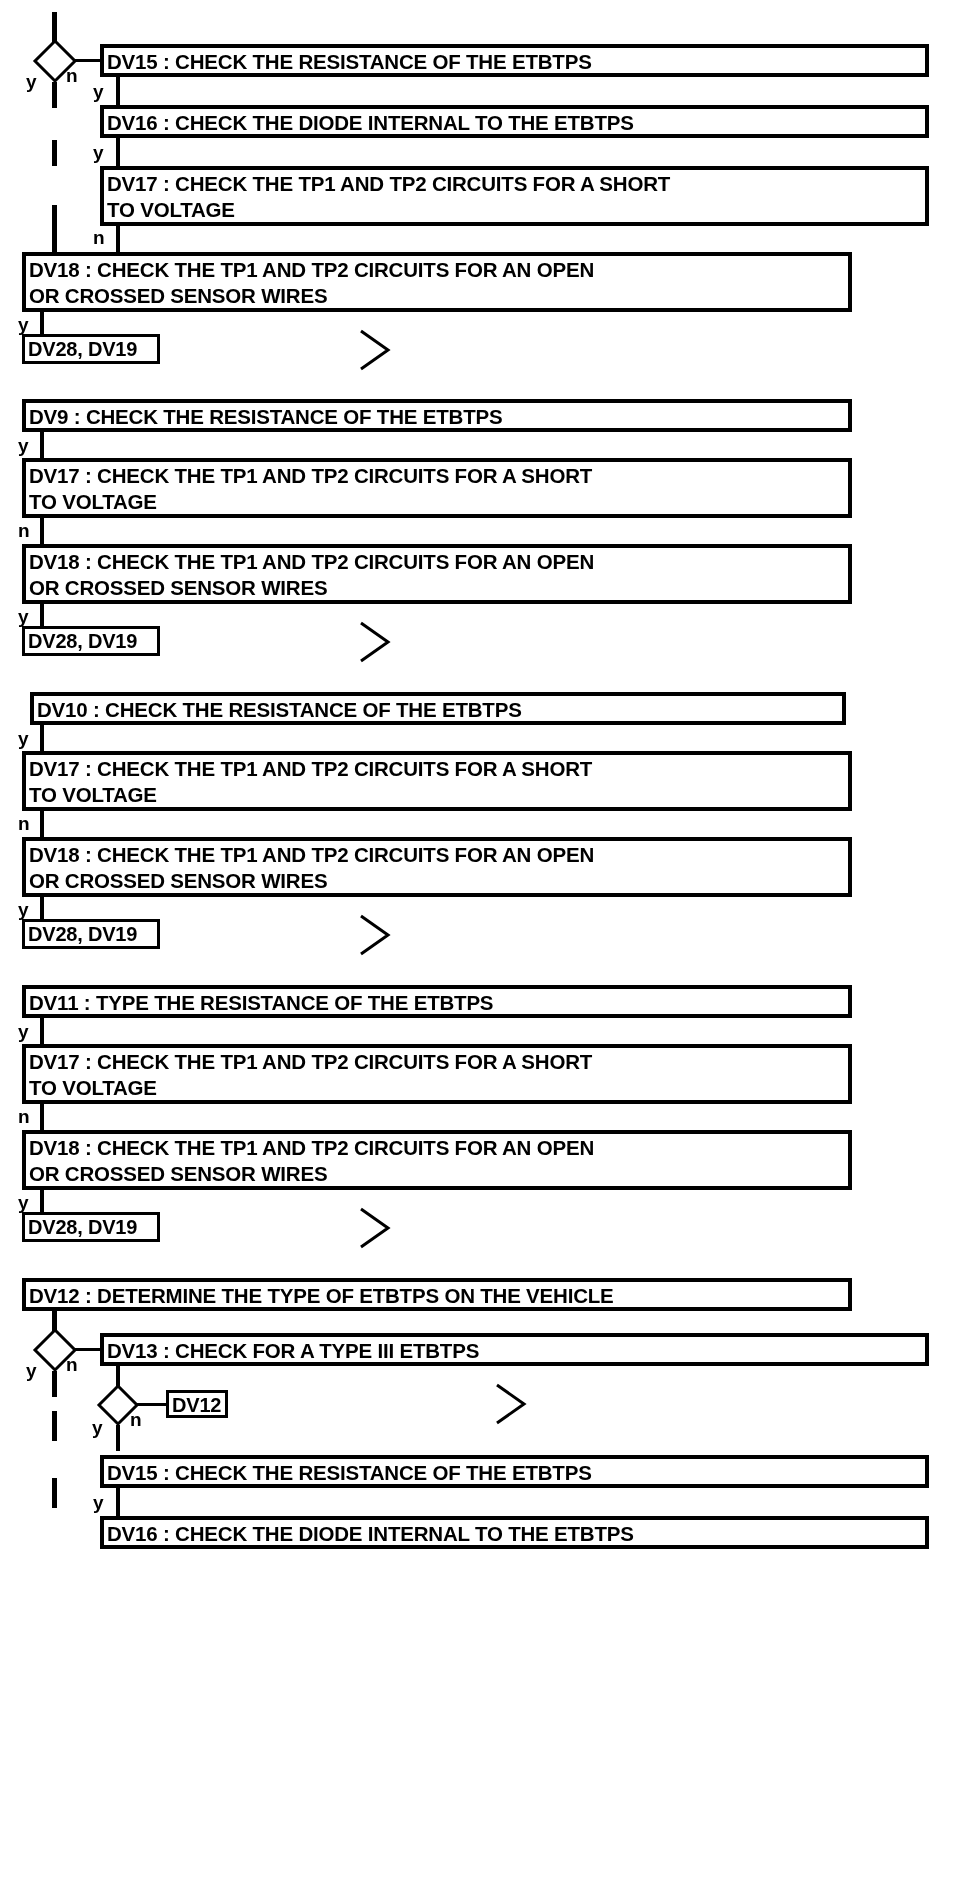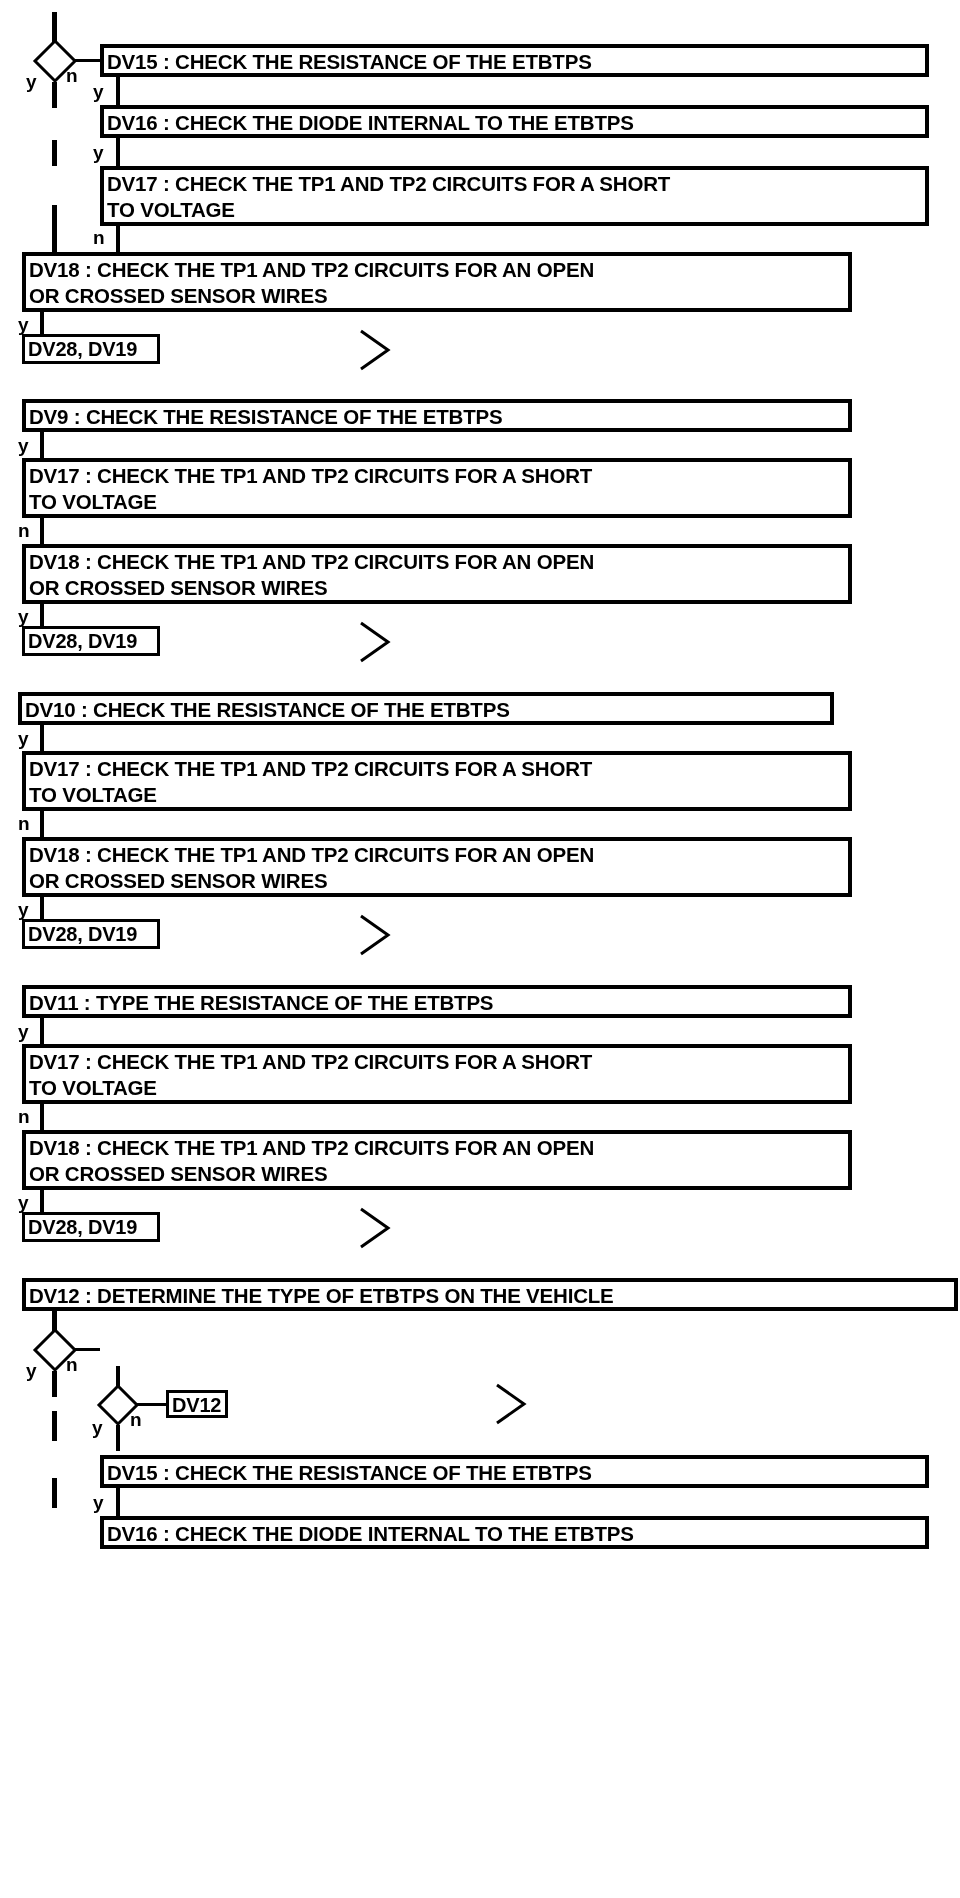--- a/index.html
+++ b/index.html
@@ -173,21 +173,21 @@
   <div class="node-box terminal small" style="left:22px; top:626px; width:138px; height:30px;">
     <span class="node-text">DV28, DV19</span>
   </div>
 
   <div class="chevron" style="left:356px; top:618px;">
     <svg width="40" height="48" viewBox="0 0 40 48">
       <polyline points="5,5 32,24 5,43" fill="none" stroke="#000000" stroke-width="3"></polyline>
     </svg>
   </div>
 
-  <div class="node-box" style="left:18px; top:692px; width:816px; height:33px;">
+  <div class="node-box" style="left:30px; top:692px; width:816px; height:33px;">
     <span class="node-text">DV10 : CHECK THE RESISTANCE OF THE ETBTPS</span>
   </div>
 
   <div class="vline" style="left:40px; top:725px; height:28px;"></div>
   <span class="branch-label" style="left:18px; top:729px;">y</span>
 
   <div class="node-box" style="left:22px; top:751px; width:830px; height:60px;">
     <span class="node-text">DV17 : CHECK THE TP1 AND TP2 CIRCUITS FOR A SHORT
 TO VOLTAGE</span>
   </div>
@@ -239,37 +239,40 @@
   <div class="node-box terminal small" style="left:22px; top:1212px; width:138px; height:30px;">
     <span class="node-text">DV28, DV19</span>
   </div>
 
   <div class="chevron" style="left:356px; top:1204px;">
     <svg width="40" height="48" viewBox="0 0 40 48">
       <polyline points="5,5 32,24 5,43" fill="none" stroke="#000000" stroke-width="3"></polyline>
     </svg>
   </div>
 
-  <div class="node-box" style="left:22px; top:1278px; width:936px; height:33px;">
+  <div class="node-box" style="left:22px; top:1278px; width:830px; height:33px;">
     <span class="node-text">DV12 : DETERMINE THE TYPE OF ETBTPS ON THE VEHICLE</span>
   </div>
 
   <div class="vline" style="left:52px; top:1311px; width:5px; height:28px;"></div>
 
   <div class="diamond" style="left:32px; top:1327px;">
     <svg width="46" height="46" viewBox="0 0 46 46">
       <polygon points="23,3 43,23 23,43 3,23" fill="#ffffff" stroke="#000000" stroke-width="3"></polygon>
     </svg>
   </div>
   <div class="hline" style="left:74px; top:1348px; width:26px;"></div>
   <div class="vline" style="left:52px; top:1371px; width:5px; height:26px;"></div>
 
   <span class="branch-label" style="left:26px; top:1361px;">y</span>
   <span class="branch-label" style="left:66px; top:1355px;">n</span>
 
+  <div class="node-box" style="left:100px; top:1333px; width:829px; height:33px;">
+    <span class="node-text">DV13 : CHECK FOR A TYPE III ETBTPS</span>
+  </div>
 
   <div class="vline" style="left:116px; top:1366px; height:27px;"></div>
 
   <div class="diamond" style="left:96px; top:1383px;">
     <svg width="44" height="44" viewBox="0 0 44 44">
       <polygon points="22,3 41,22 22,41 3,22" fill="#ffffff" stroke="#000000" stroke-width="3"></polygon>
     </svg>
   </div>
   <div class="hline" style="left:136px; top:1403px; width:32px;"></div>
   <div class="vline" style="left:116px; top:1425px; height:26px;"></div>

